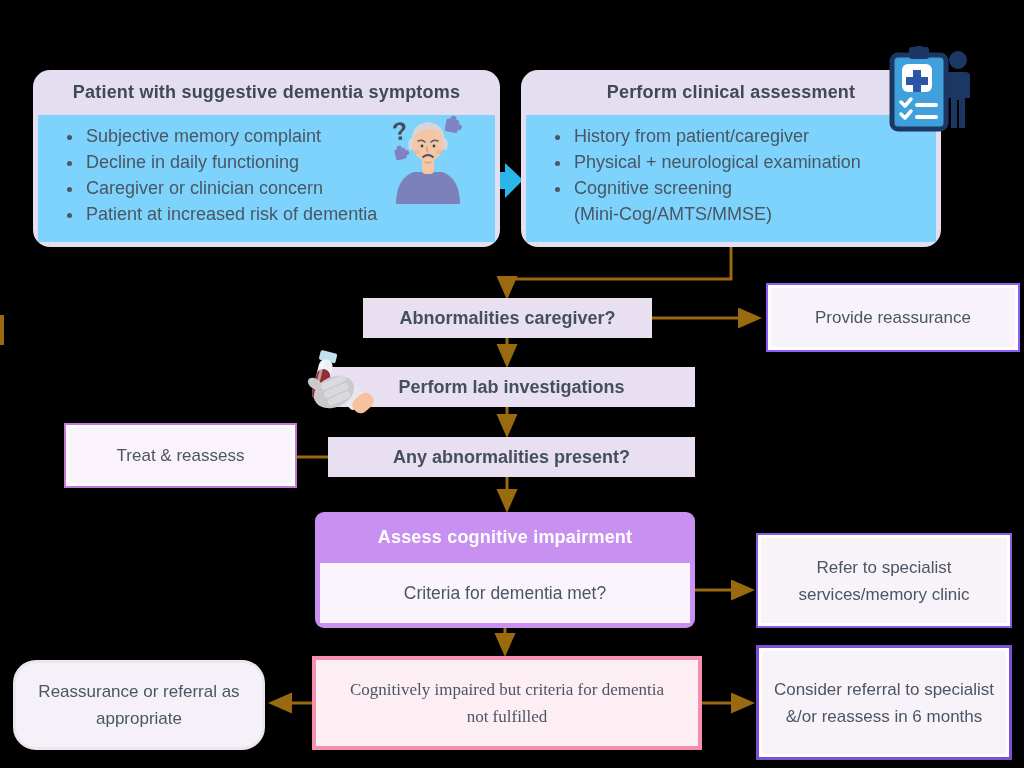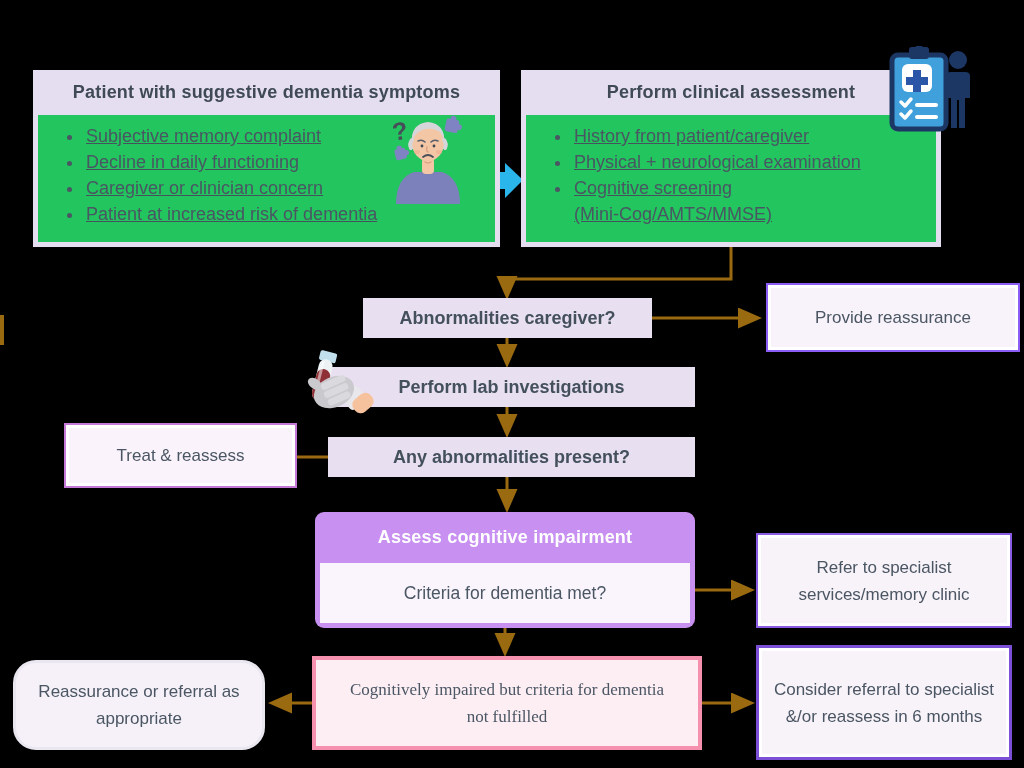--- a/index.html
+++ b/index.html
@@ -3,29 +3,28 @@
 <meta charset="utf-8">
 <style>
   html,body{margin:0;padding:0;background:#000;}
   .canvas{
     position:relative;width:1024px;height:768px;background:#000;overflow:hidden;
     font-family:"Liberation Sans",sans-serif;color:#47525f;
   }
   .canvas svg.connectors{position:absolute;left:0;top:0;z-index:1;}
   .box{position:absolute;z-index:2;box-sizing:border-box;}
   
-  .panel{background:#e5def0;}
+  .panel{background:#e5def0;border-radius:17px;}
   .panel .panel-header{
     height:45px;display:flex;align-items:center;justify-content:center;
     font-weight:700;font-size:18px;color:#3f4a56;letter-spacing:.2px;
   }
   .panel .panel-body{
     position:absolute;left:5px;right:5px;top:45px;bottom:5px;
-    background:#22c55e;
-    text-decoration:underline;
+    background:#7dd3fc;
   }
   .panel ul{margin:0;padding:8px 0 0 46px;list-style:disc;}
   .panel li{
     font-size:18px;line-height:26px;color:#4a5663;white-space:pre-line;
     padding-left:2px;
   }
   
   .qstrip{
     background:#e8e0f1;display:flex;align-items:center;justify-content:center;
     font-weight:700;font-size:18px;color:#44505c;

